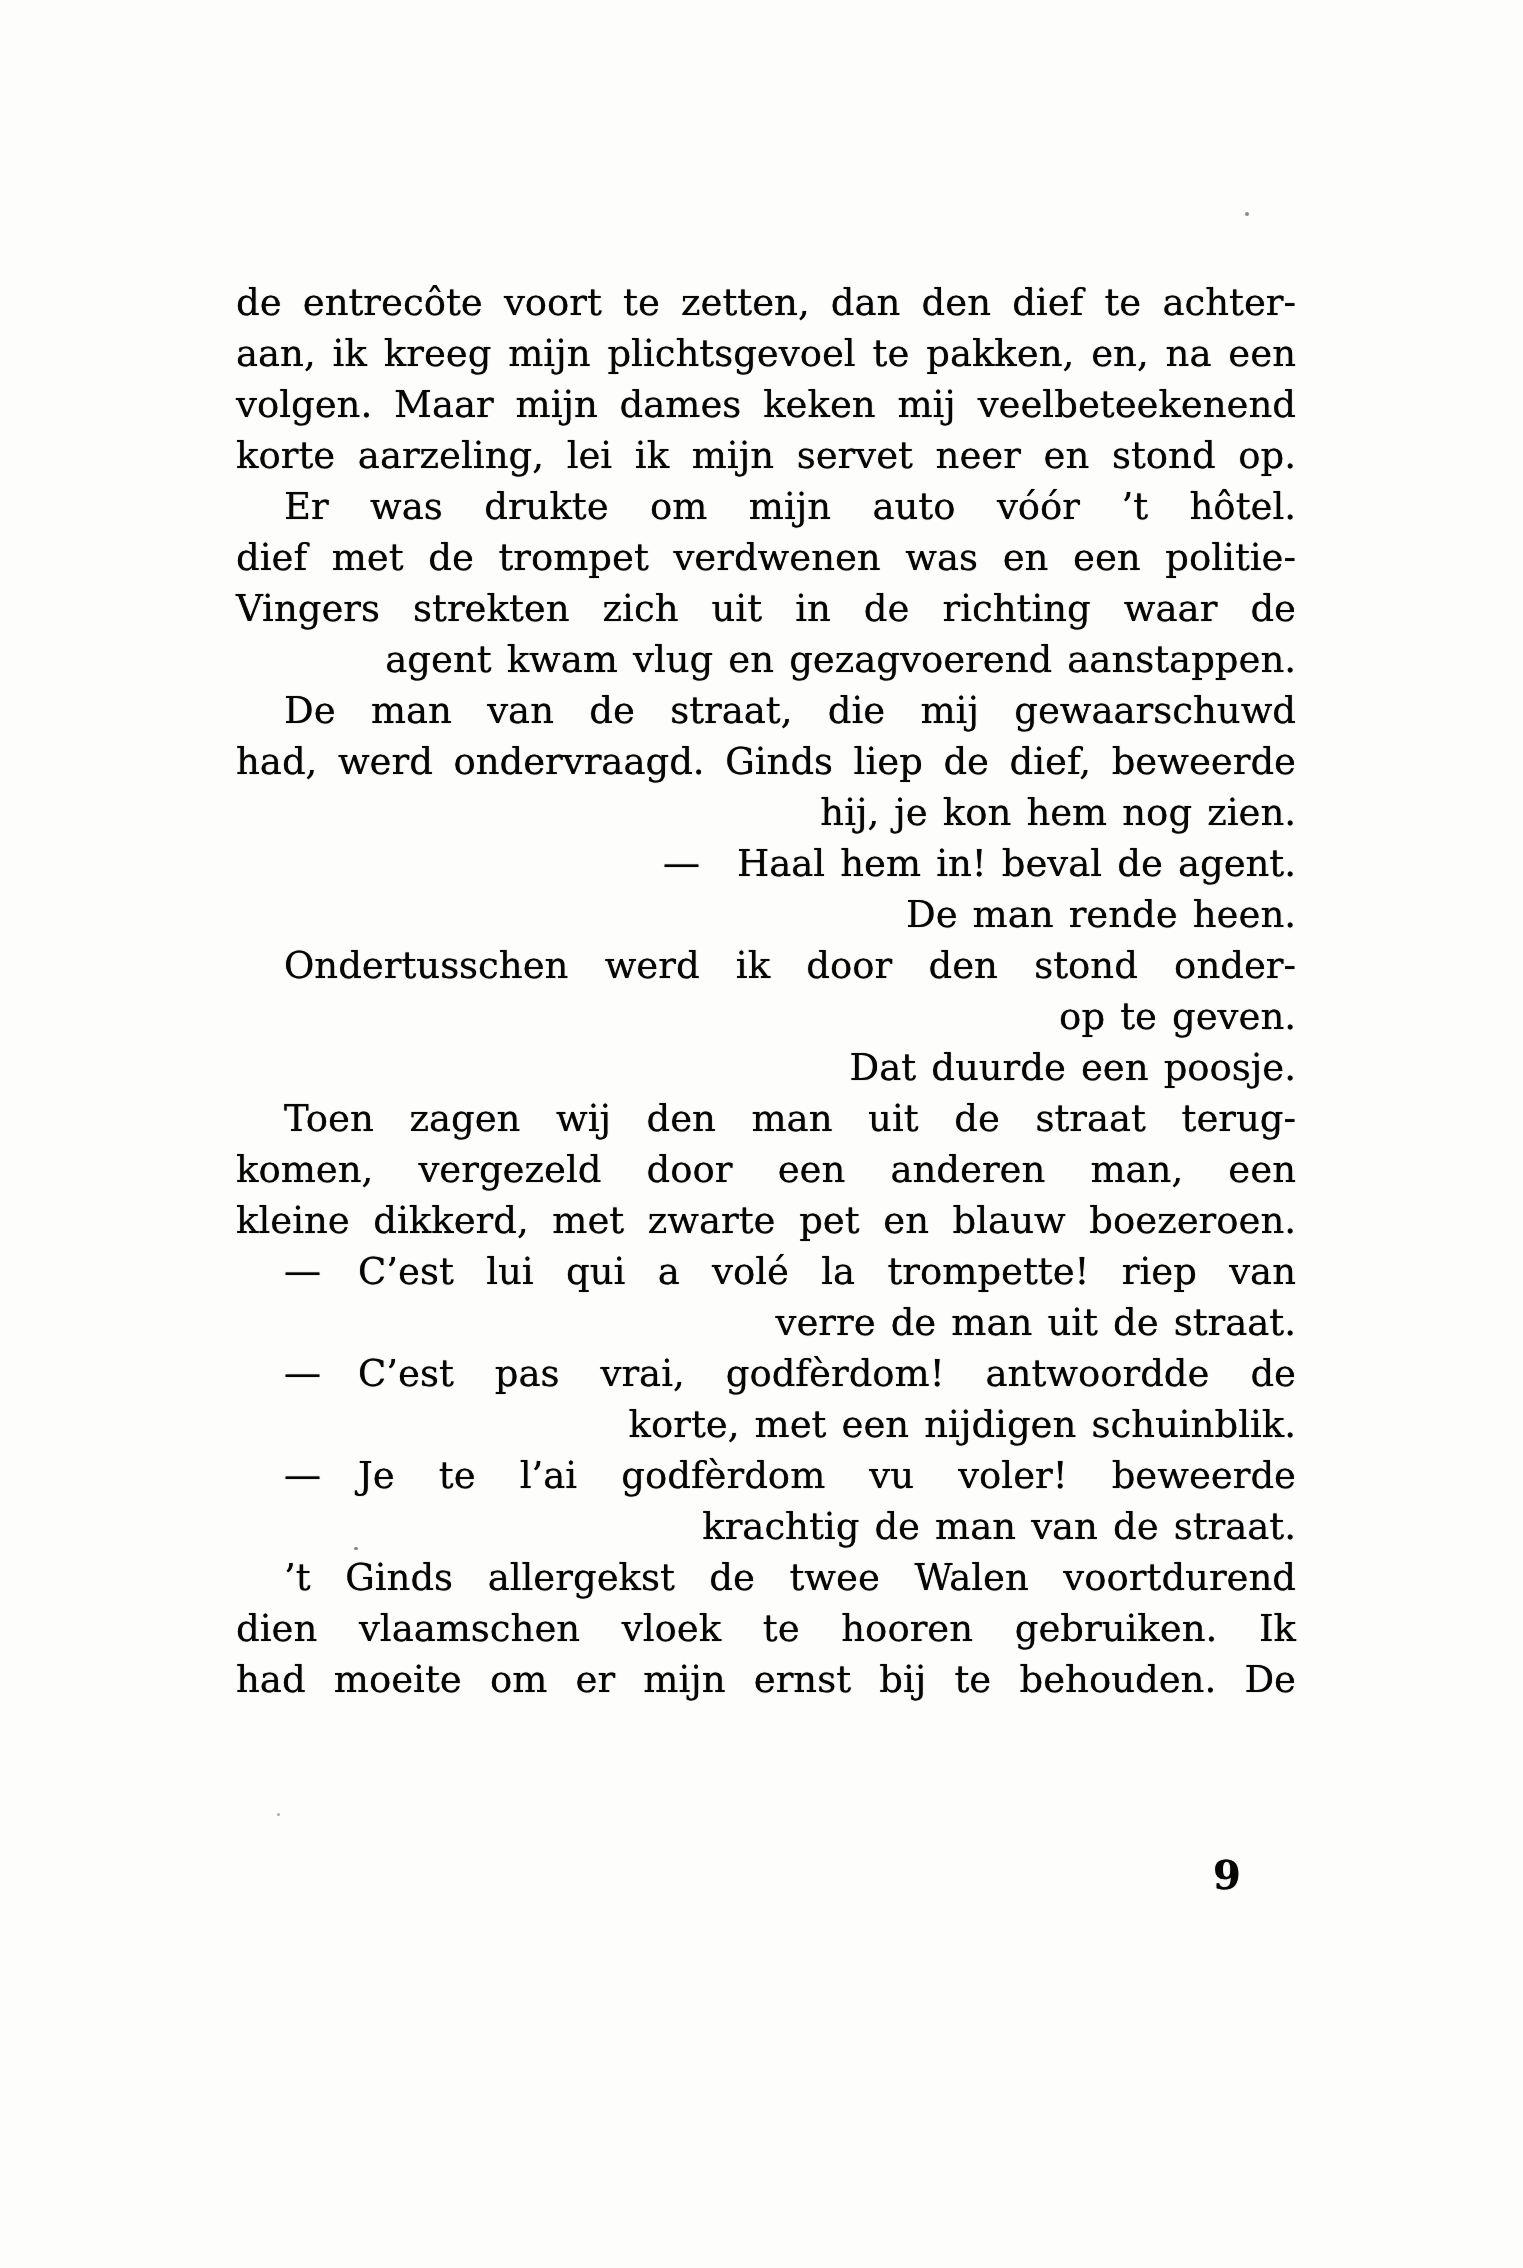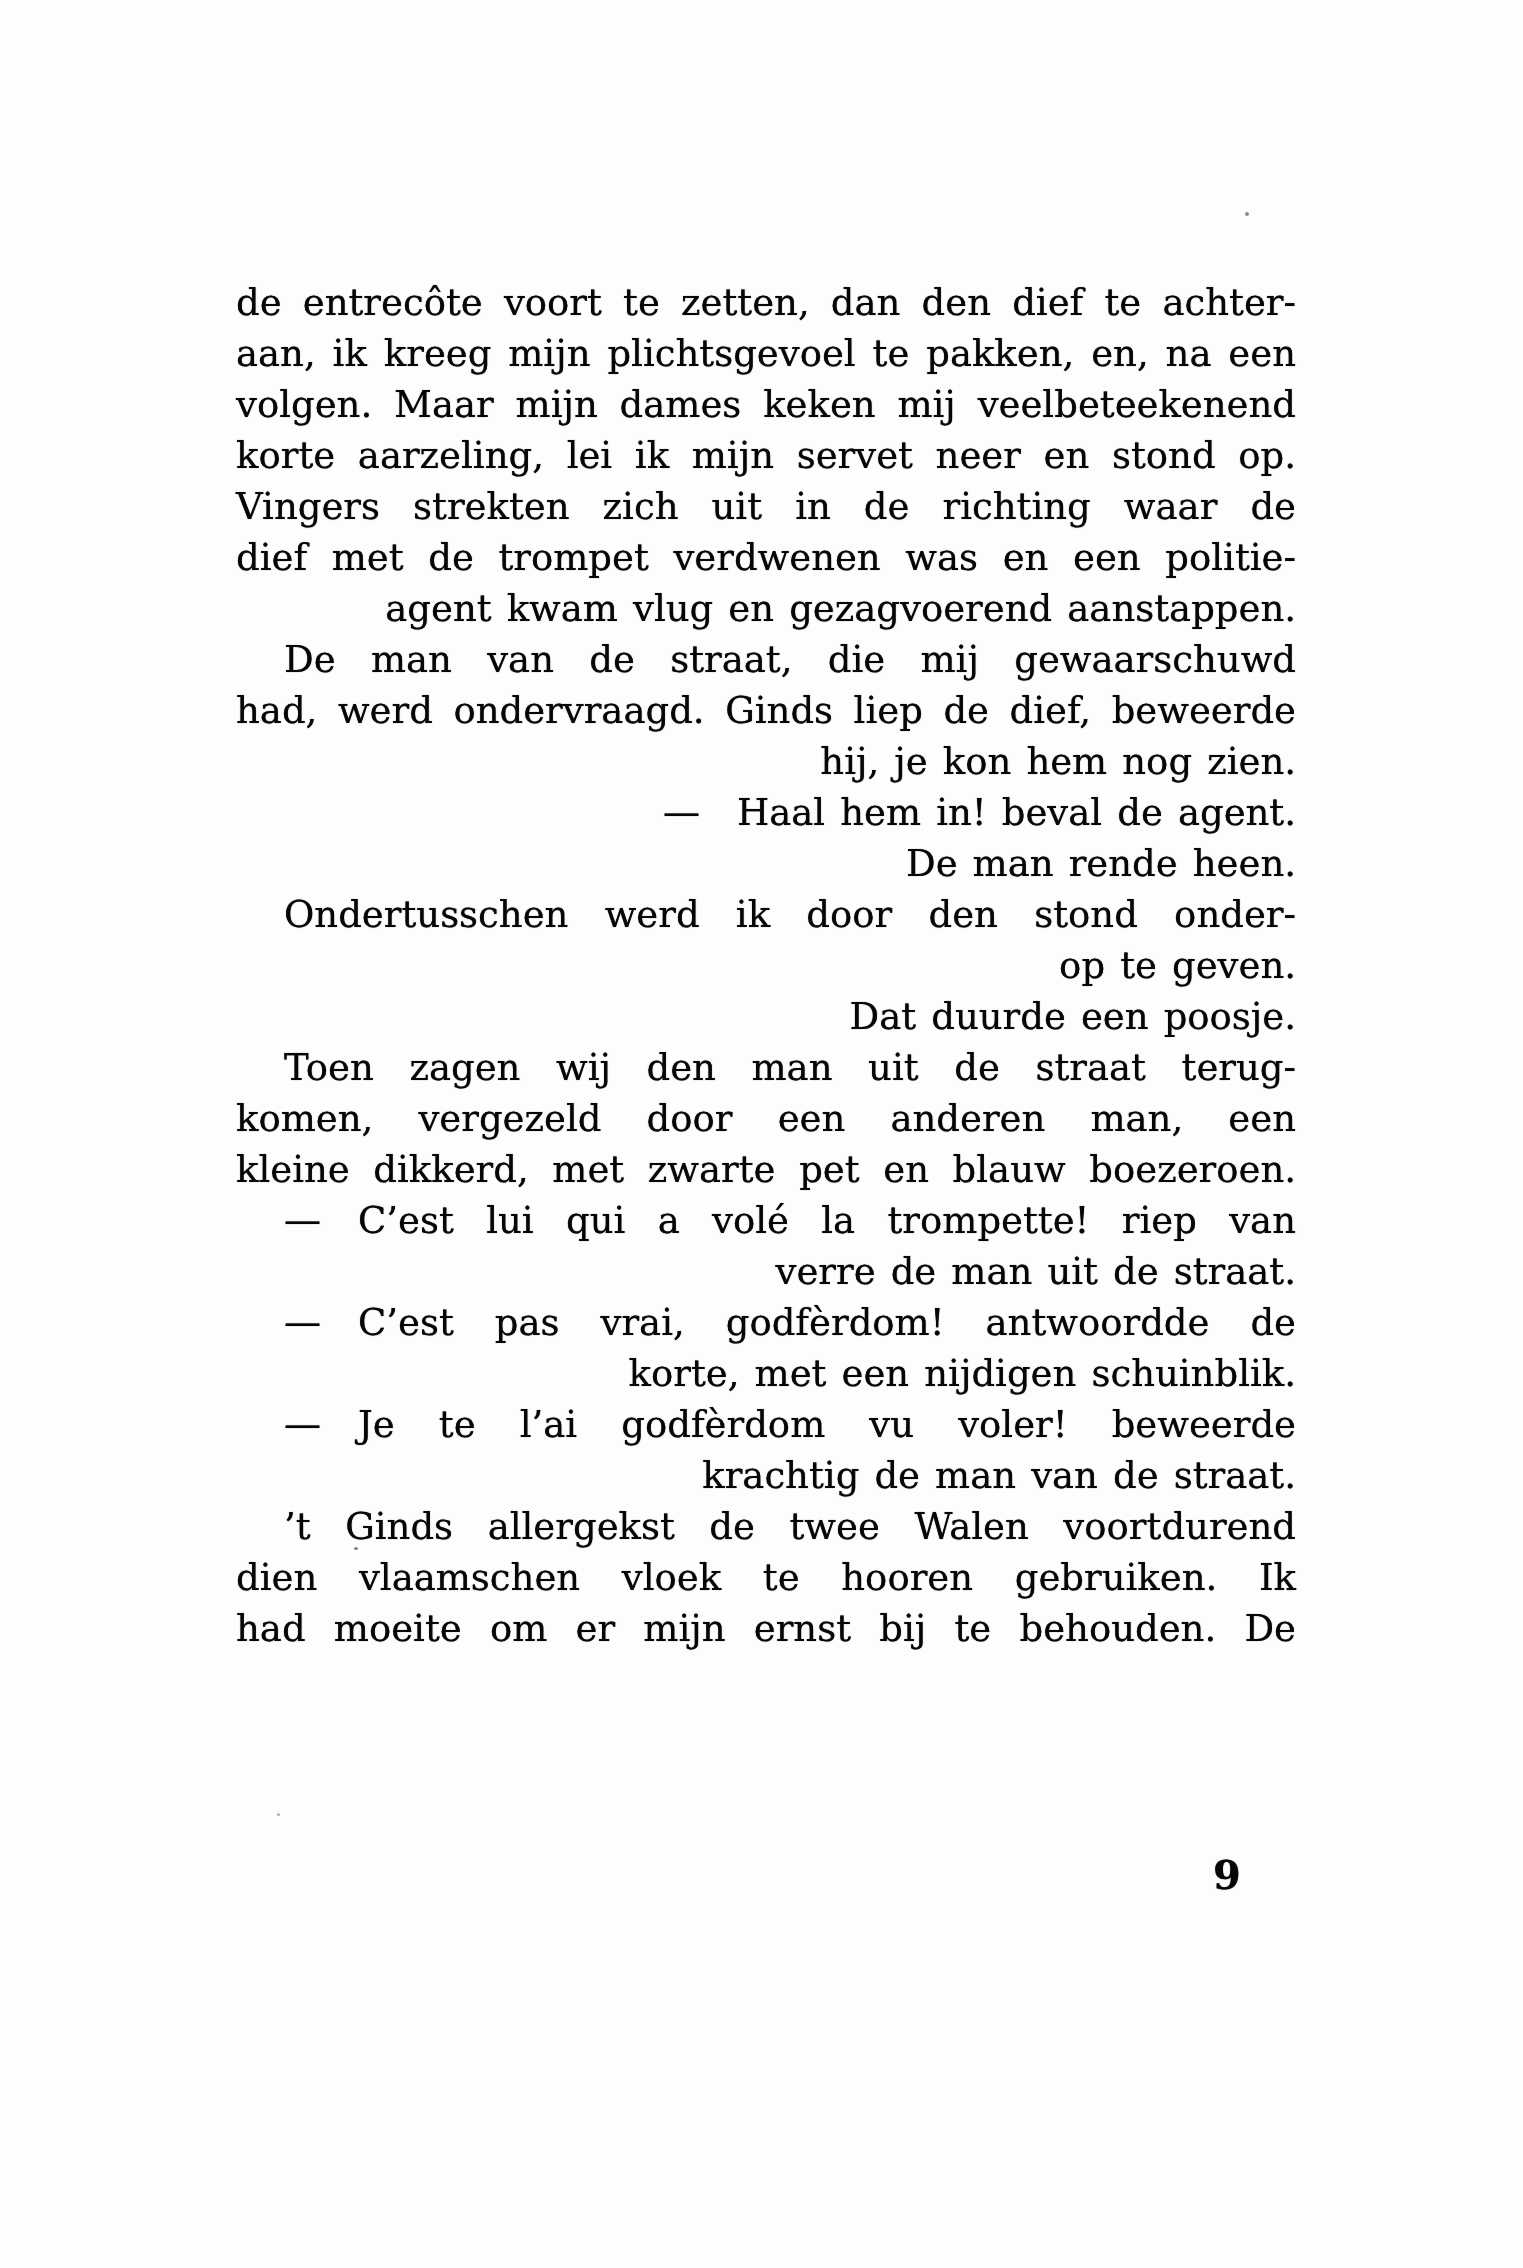--- a/index.html
+++ b/index.html
@@ -69,22 +69,23 @@
 </head>
 <body>
 
 <div class="page">
 
   <div class="text-block">
     <div class="ln j">de entrecôte voort te zetten, dan den dief te achter-</div>
     <div class="ln j">aan, ik kreeg mijn plichtsgevoel te pakken, en, na een</div>
     <div class="ln j">volgen. Maar mijn dames keken mij veelbeteekenend</div>
     <div class="ln j">korte aarzeling, lei ik mijn servet neer en stond op.</div>
+    <div class="ln j ind">Er was drukte om mijn auto vóór ’t hôtel.</div>
+    <div class="ln j">dief met de trompet verdwenen was en een politie-</div>
     <div class="ln j">Vingers strekten zich uit in de richting waar de</div>
-    <div class="ln j">dief met de trompet verdwenen was en een politie-</div>
     <div class="ln">agent kwam vlug en gezagvoerend aanstappen.</div>
     <div class="ln j ind">De man van de straat, die mij gewaarschuwd</div>
     <div class="ln j">had, werd ondervraagd. Ginds liep de dief, beweerde</div>
     <div class="ln">hij, je kon hem nog zien.</div>
     <div class="ln ind">— Haal hem in! beval de agent.</div>
     <div class="ln ind">De man rende heen.</div>
     <div class="ln j ind">Ondertusschen werd ik door den stond onder-</div>
     <div class="ln">op te geven.</div>
     <div class="ln ind">Dat duurde een poosje.</div>
     <div class="ln j ind">Toen zagen wij den man uit de straat terug-</div>

